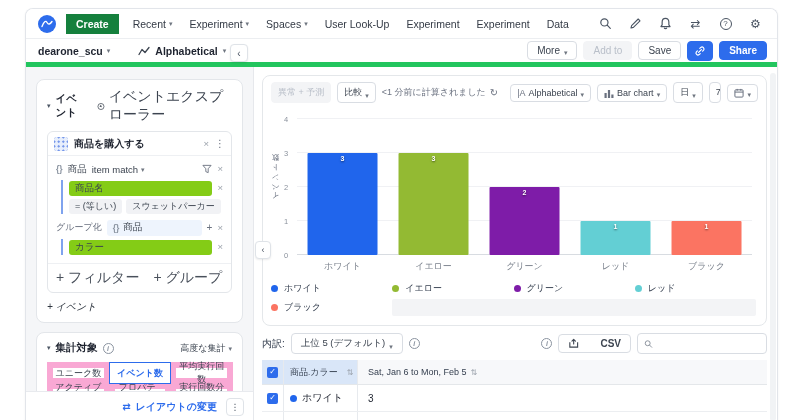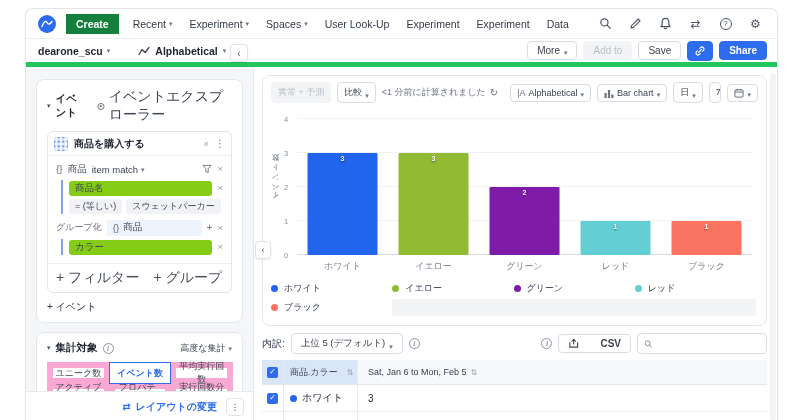--- a/index.html
+++ b/index.html
@@ -50,21 +50,21 @@
   .indent{border-left:2px solid #7fa3ee;margin:3px 0 3px 5px;padding-left:6px;display:flex;flex-direction:column;gap:3px;}
   .field{background:#84cc16;border-radius:3px;padding:2px 6px;flex:1;font-size:9.5px;color:#3c4450;display:flex;align-items:center;height:15px;}
   .chips-row{display:flex;gap:4px;}
   .chip{background:#f1f2f5;border-radius:3px;padding:2px 6px;font-size:9px;color:#3c4450;height:15px;display:flex;align-items:center;}
   .group-row{display:flex;align-items:center;gap:5px;margin-top:5px;height:17px;}
   .group-label{font-size:9px;color:#6b7280;flex:none;}
   .group-field{background:#eef4fd;border-radius:3px;padding:2px 6px;flex:1;display:flex;gap:4px;align-items:center;height:16px;font-size:9.5px;color:#3c4450;}
   .plus{color:#6b7280;font-size:10px;cursor:pointer;}
   .event-footer{display:flex;gap:14px;padding:5px 8px;border-top:1px solid #eef0f3;font-size:14px;color:#49505b;}
   .add-link{cursor:pointer;}
-  .add-event{margin-top:7px;font-size:10px;color:#2f3640;display:inline-block;cursor:pointer;}
+  .add-event{margin-top:7px;font-size:10px;color:#2f3640;display:inline-block;cursor:pointer;font-style:italic;}
   .adv{font-size:9px;color:#3c4450;font-weight:normal;display:flex;gap:3px;align-items:center;cursor:pointer;}
   .measure-grid{display:grid;grid-template-columns:repeat(3,1fr);margin-top:7px;}
   .measure-cell{border:6px solid #f9a8d4;margin:0 -1px -1px 0;padding:0 2px;height:22px;font-size:9px;text-align:center;color:#3c4450;background:#fff;display:flex;align-items:center;justify-content:center;gap:2px;cursor:pointer;}
   .measure-cell.selected{border:1px solid #2d6cec;color:#2d6cec;z-index:1;position:relative;font-weight:bold;}
   .macro-row{display:flex;gap:6px;align-items:center;margin-top:8px;font-size:9.5px;color:#2f3640;cursor:pointer;}
   .fx{font-style:italic;font-weight:bold;font-family:"Liberation Serif","DejaVu Serif",serif;font-size:10px;}
   .ghost{height:30px;filter:blur(1.5px);opacity:.6;display:flex;align-items:center;gap:8px;}
   .sidebar-footer{position:absolute;left:0;bottom:0;width:100%;height:30px;background:#fff;border-top:1px solid #e8eaee;display:flex;align-items:center;justify-content:flex-end;padding:0 9px;gap:9px;z-index:4;}
   .layout-link{color:#2d6cec;font-size:10px;display:flex;gap:5px;align-items:center;cursor:pointer;font-weight:bold;}
   .swap{font-size:10px;}

